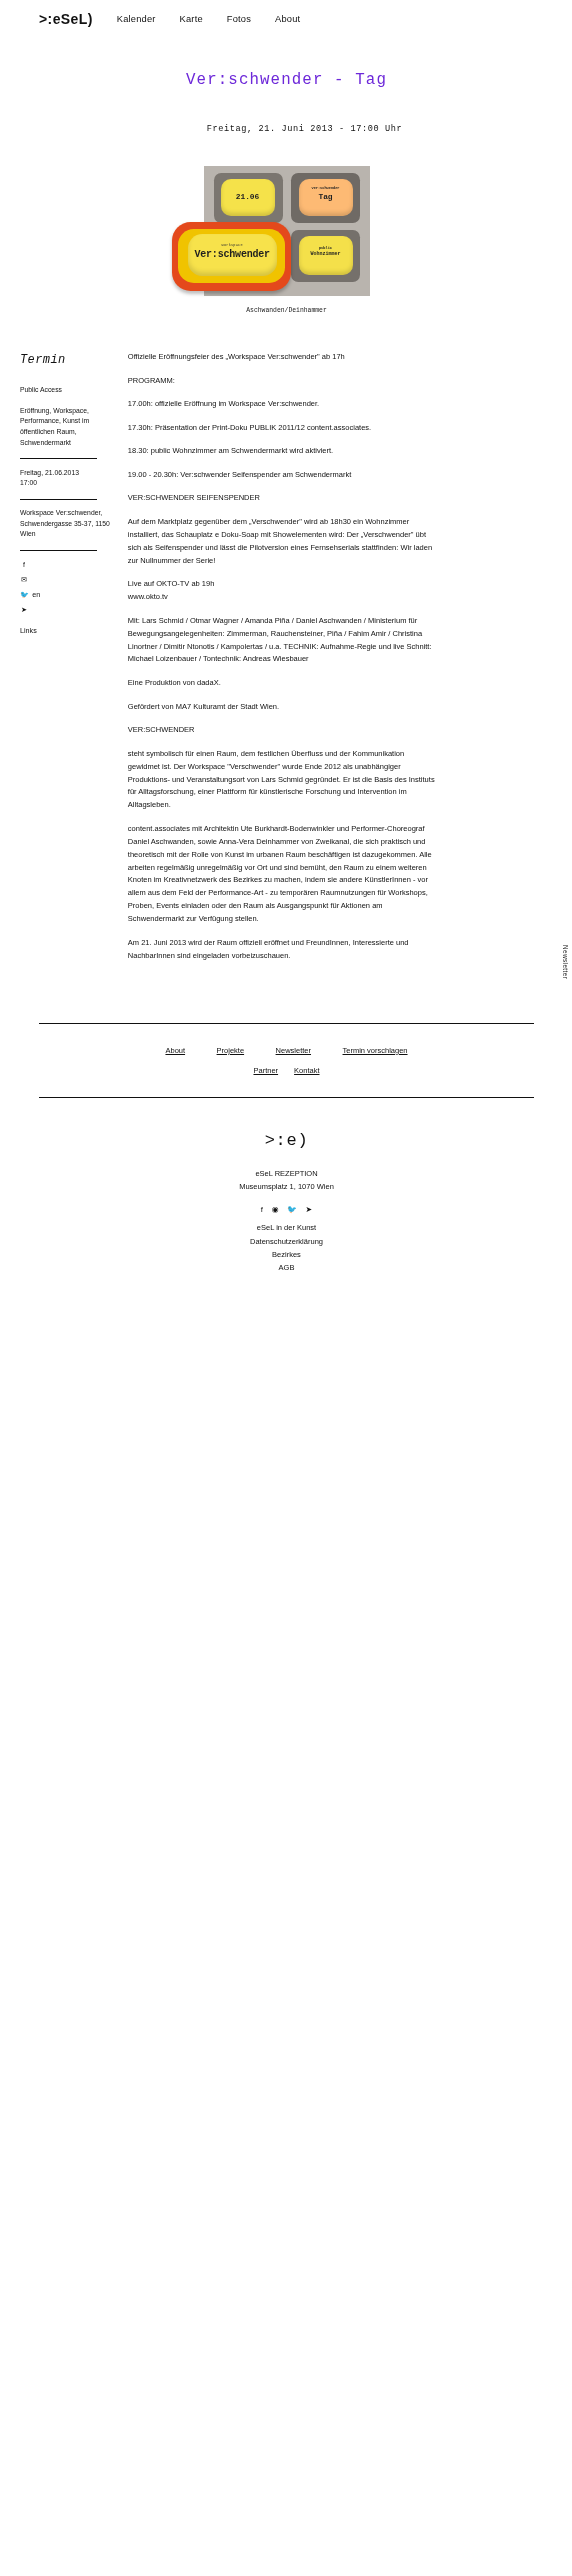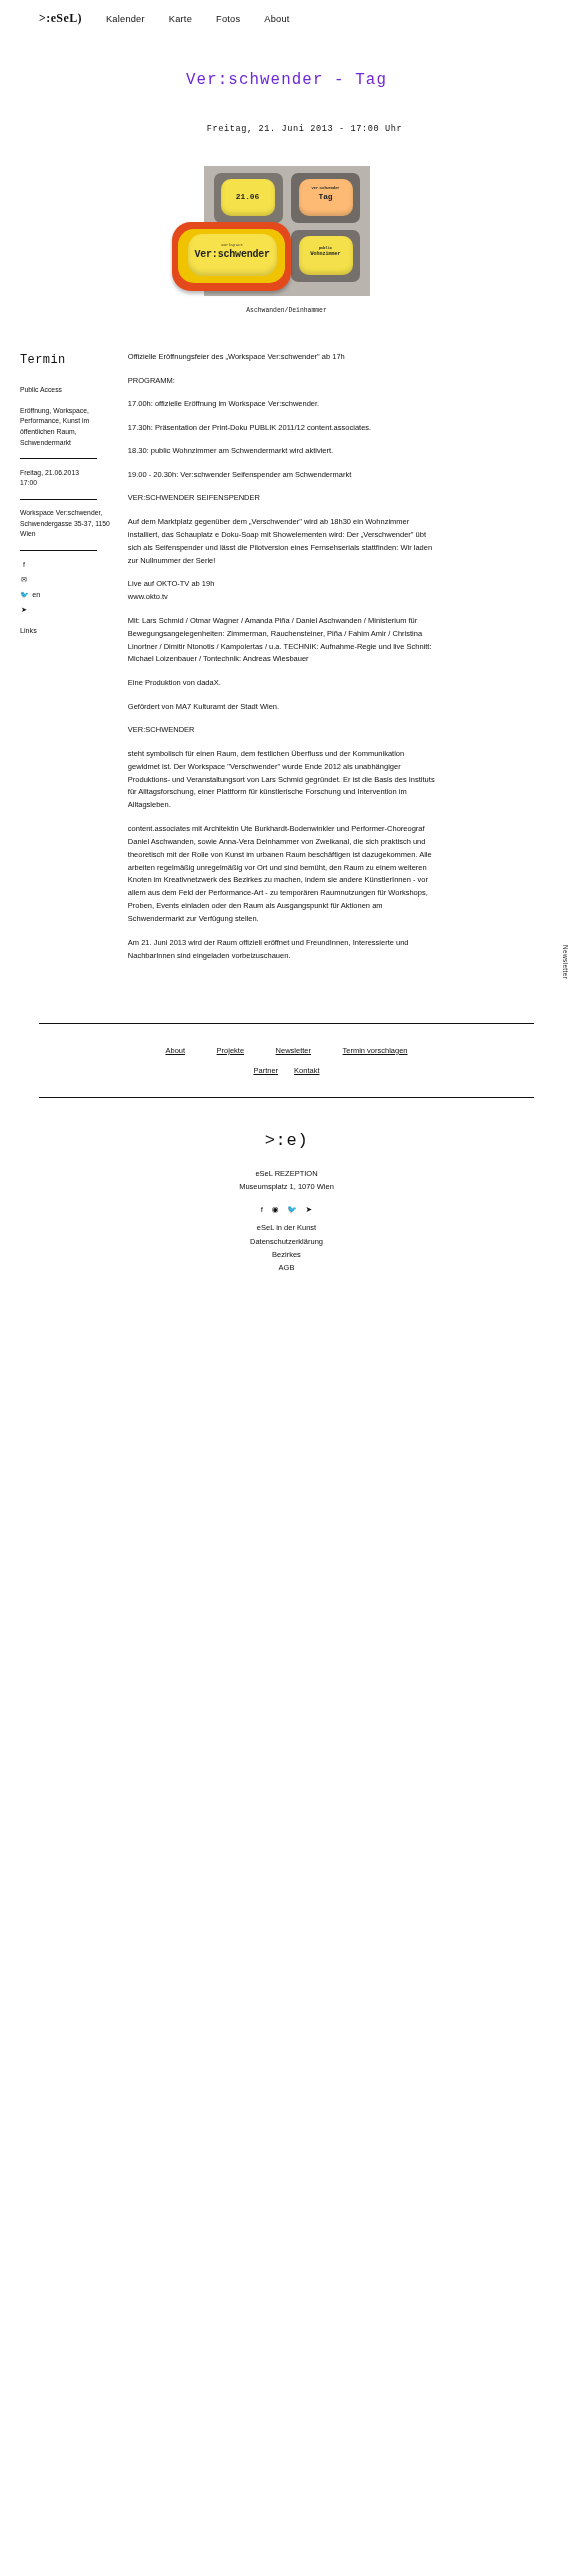--- a/index.html
+++ b/index.html
@@ -19,23 +19,23 @@
   
   .topnav {
     height: 37px;
     display: flex;
     align-items: center;
     gap: 24px;
     padding-left: 39px;
     font-size: 9.3px;
   }
   .brand {
-    font-family: Liberation Serif, serif;
+    font-family: Liberation Sans, sans-serif;
     font-weight: bold;
-    font-size: 12px;
+    font-size: 14px;
     letter-spacing: 0.4px;
     color: #111;
     text-decoration: none;
   }
   .navlink {
     color: #111;
     text-decoration: none;
     font-size: 9.3px;
     letter-spacing: 0.2px;
   }
@@ -176,20 +176,21 @@
     font-size: 6.8px;
     line-height: 1.55;
     color: #111;
   }
   .sidebar h2 {
     font-family: "Liberation Mono", monospace;
     font-size: 12px;
     font-weight: normal;
     letter-spacing: 0.4px;
     margin: 0 0 15.8px 0;
+    font-style: italic;
   }
   .side-block { margin-bottom: 10px; }
   .side-rule {
     border: 0;
     border-top: 0.7px solid #111;
     margin: 8.6px 0 8.6px 0;
     width: 77px;
   }
   .links-head {
     font-size: 7.2px;

